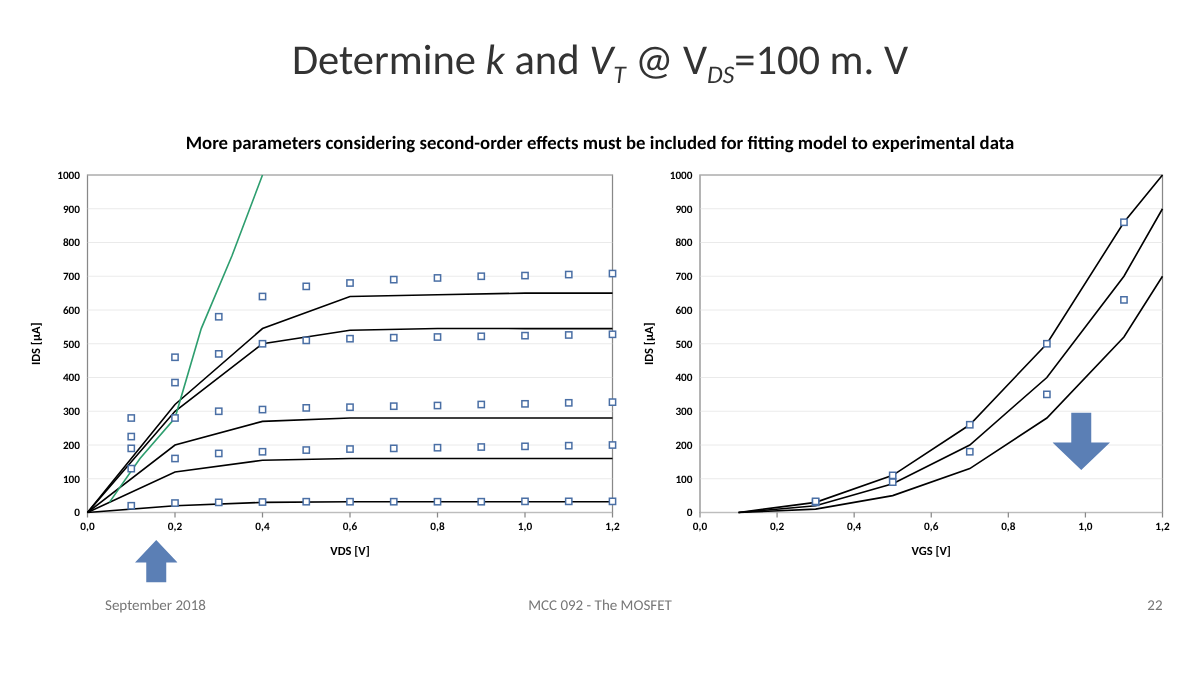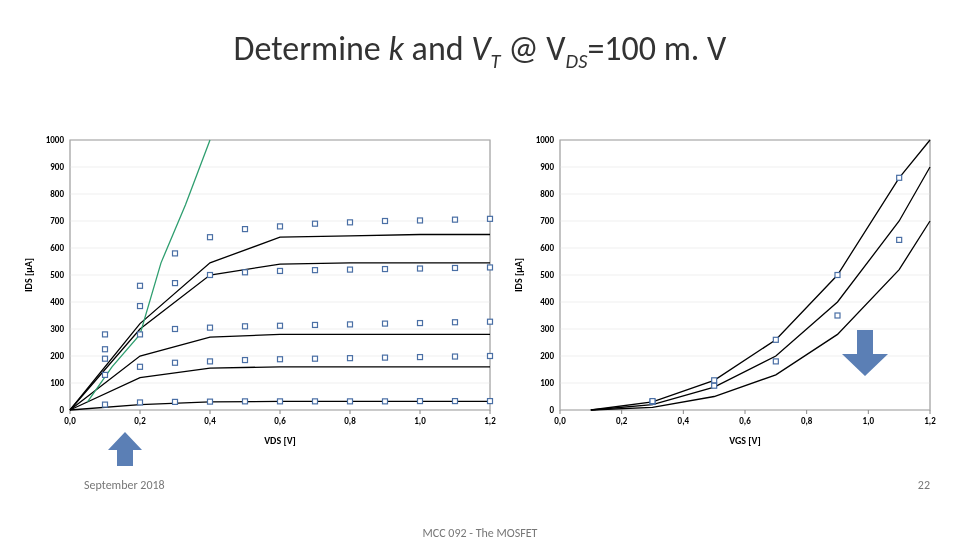--- a/index.html
+++ b/index.html
@@ -5,33 +5,34 @@
   html,body{margin:0;padding:0;width:960px;height:540px;font-family:Calibri,Arial,sans-serif;background:#fff;color:#000;}
   .slide{position:relative;width:960px;height:496px;}
   .title{position:absolute;top:28px;left:0;width:100%;text-align:center;font-size:34px;color:#333;}
   .title .italic{font-style:italic;}
   .title sub{font-size:60%;font-style:italic;}
   .subtitle{position:absolute;top:106px;left:0;width:100%;text-align:center;font-size:15px;font-weight:bold;}
   .chart{position:absolute;}
   .chart svg{display:block;}
   .footer{position:absolute;bottom:18px;left:0;width:100%;font-size:12px;color:#777;}
   .footer .fl{position:absolute;left:60px;margin-left:24px;}
-  .footer .fc{position:absolute;left:0;width:100%;text-align:center;margin-top:48px;}
+  .footer .fc{position:absolute;left:0;width:100%;text-align:center;}
   .footer .fr{position:absolute;right:30px;}
   .arrow{position:absolute;}
 </style>
 </head>
 <body>
 
 <div class="slide">
 
   <div class="title">
     <span>Determine </span><span class="italic">k</span><span> and </span><span class="italic"><span>V</span><sub>T</sub></span><span> @ V</span><sub>DS</sub><span>=100 m. V</span>
   </div>
 
+  <div class="subtitle">More parameters considering second-order effects must be included for fitting model to experimental data</div>
 
   <div class="chart" id="chart-left" style="left:20px;top:130px;width:480px;height:320px;">
       <svg width="480" height="320">
         <rect x="50" y="10" width="420" height="270" fill="none" stroke="#888" stroke-width="1"></rect>
         <line x1="50" y1="280" x2="470" y2="280" stroke="#ddd" stroke-width="0.5"></line>
         <text x="44" y="283" font-size="9" font-weight="bold" text-anchor="end">0</text>
         <line x1="50" y1="253" x2="470" y2="253" stroke="#ddd" stroke-width="0.5"></line>
         <text x="44" y="256" font-size="9" font-weight="bold" text-anchor="end">100</text>
         <line x1="50" y1="226" x2="470" y2="226" stroke="#ddd" stroke-width="0.5"></line>
         <text x="44" y="229" font-size="9" font-weight="bold" text-anchor="end">200</text>

